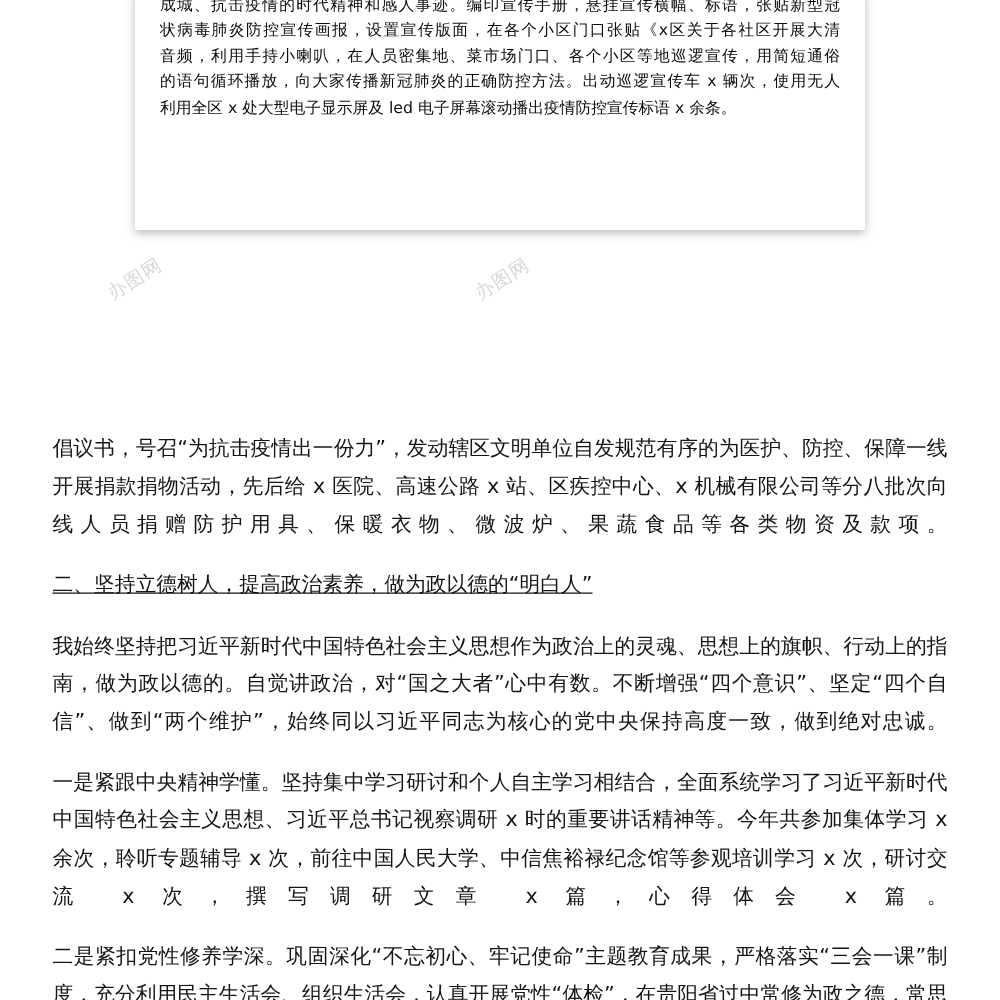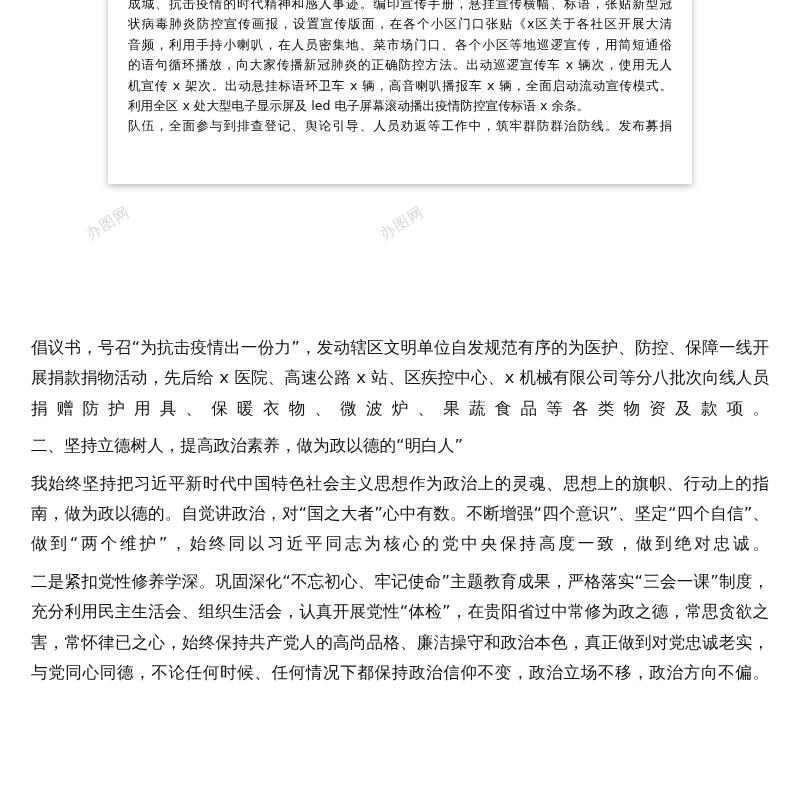--- a/index.html
+++ b/index.html
@@ -69,43 +69,43 @@
     top: 326px;
     width: 752px;
   }
   .para {
     font-family: "DejaVu Sans", "Liberation Sans", sans-serif;
     font-size: 16.6px;
     line-height: 30.4px;
     color: #141414;
     text-align: justify;
     text-align-last: justify;
-    margin: 7px;
+    margin: 18px;
   }
   .para.ragged {
     text-align: right;
     text-align-last: left;
+    text-decoration: underline;
   }
 </style>
 </head>
 <body>
 
 <div class="preview-card">
   <div class="preview-inner">
     <div class="preview-line">成城、抗击疫情的时代精神和感人事迹。编印宣传手册，悬挂宣传横幅、标语，张贴新型冠</div>
     <div class="preview-line">状病毒肺炎防控宣传画报，设置宣传版面，在各个小区门口张贴《x区关于各社区开展大清</div>
     <div class="preview-line">音频，利用手持小喇叭，在人员密集地、菜市场门口、各个小区等地巡逻宣传，用简短通俗</div>
     <div class="preview-line">的语句循环播放，向大家传播新冠肺炎的正确防控方法。出动巡逻宣传车 x 辆次，使用无人</div>
-    <div class="preview-line">机宣传 x 架次。出动悬挂标语环卫车 x 辆，高音喇叭播报车 x 辆，全面启动流动宣传模式。</div>
     <div class="preview-line last">利用全区 x 处大型电子显示屏及 led 电子屏幕滚动播出疫情防控宣传标语 x 余条。</div>
-    <div class="preview-line">队伍，全面参与到排查登记、舆论引导、人员劝返等工作中，筑牢群防群治防线。发布募捐</div>
   </div>
 </div>
 
 <div class="wm wm-1">办图网</div>
 <div class="wm wm-2">办图网</div>
 
 <div class="doc-body">
   <p class="para">倡议书，号召“为抗击疫情出一份力”，发动辖区文明单位自发规范有序的为医护、防控、保障一线开展捐款捐物活动，先后给 x 医院、高速公路 x 站、区疾控中心、x 机械有限公司等分八批次向线人员捐赠防护用具、保暖衣物、微波炉、果蔬食品等各类物资及款项。</p>
   <p class="para ragged">二、坚持立德树人，提高政治素养，做为政以德的“明白人”</p>
   <p class="para">我始终坚持把习近平新时代中国特色社会主义思想作为政治上的灵魂、思想上的旗帜、行动上的指南，做为政以德的。自觉讲政治，对“国之大者”心中有数。不断增强“四个意识”、坚定“四个自信”、做到“两个维护”，始终同以习近平同志为核心的党中央保持高度一致，做到绝对忠诚。</p>
+  <p class="para">一是紧跟中央精神学懂。坚持集中学习研讨和个人自主学习相结合，全面系统学习了习近平新时代中国特色社会主义思想、习近平总书记视察调研 x 时的重要讲话精神等。今年共参加集体学习 x 余次，聆听专题辅导 x 次，前往中国人民大学、中信焦裕禄纪念馆等参观培训学习 x 次，研讨交流 x 次，撰写调研文章 x 篇，心得体会 x 篇。</p>
   <p class="para">二是紧扣党性修养学深。巩固深化“不忘初心、牢记使命”主题教育成果，严格落实“三会一课”制度，充分利用民主生活会、组织生活会，认真开展党性“体检”，在贵阳省过中常修为政之德，常思贪欲之害，常怀律已之心，始终保持共产党人的高尚品格、廉洁操守和政治本色，真正做到对党忠诚老实，与党同心同德，不论任何时候、任何情况下都保持政治信仰不变，政治立场不移，政治方向不偏。</p>
 </div>
 
 </body></html>

